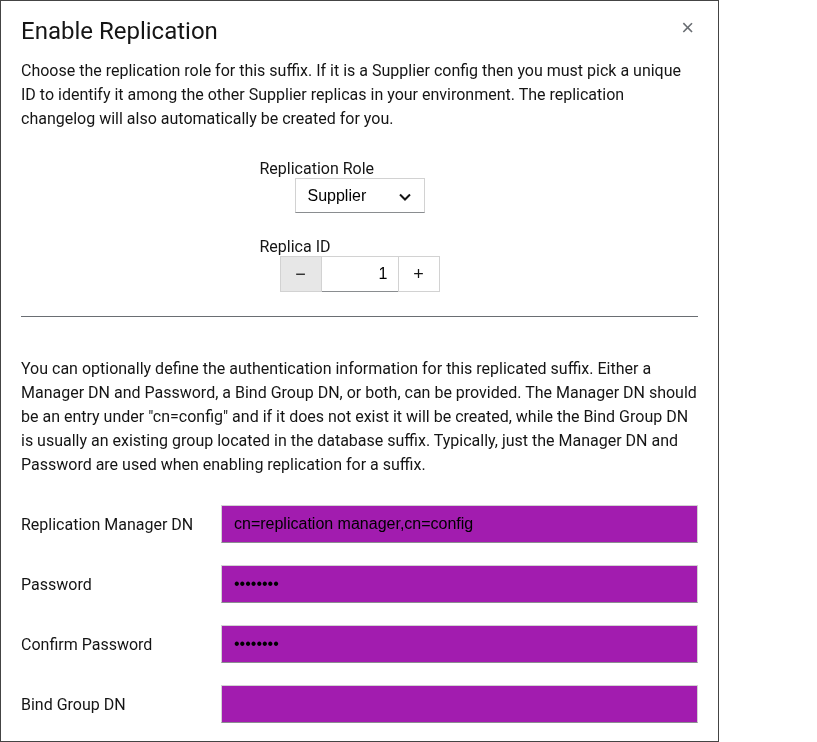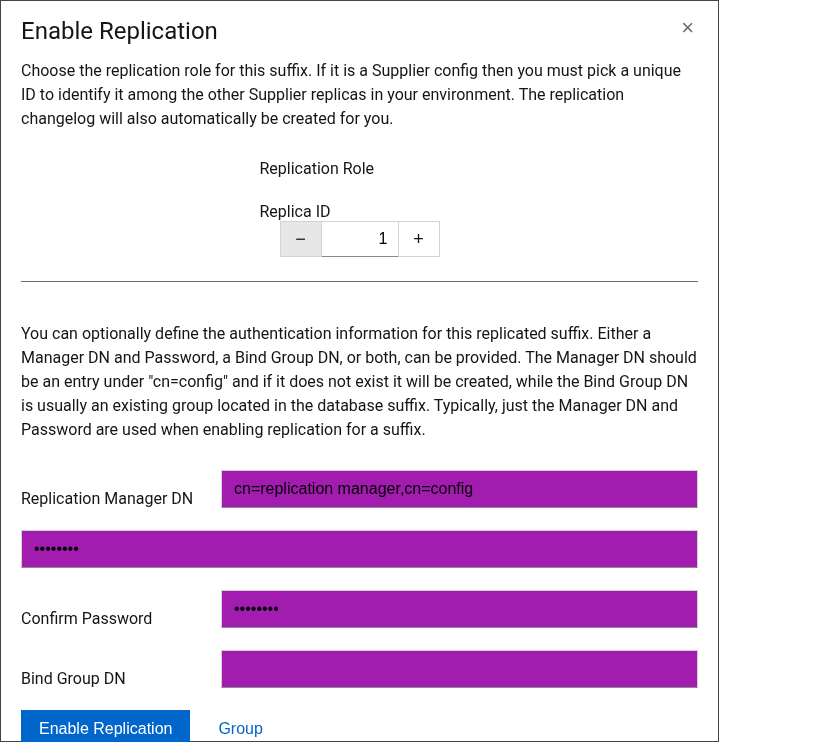--- a/index.html
+++ b/index.html
@@ -152,39 +152,49 @@
     .btn-link {
       background: none;
       border: none;
       color: #0066cc;
       font-size: 16px;
       cursor: pointer;
       padding: 10px 4px;
     }
     .input-row {
       display: flex;
-      align-items: flex-end;
+      align-items: center;
       margin-bottom: 22px;
     }
   </style>
 </head>
 <body>
 
 <div class="dialog">
   <div class="dialog-header">
     <h1 class="dialog-title">Enable Replication</h1>
     <button class="close-btn">
       <span>×</span>
     </button>
   </div>
 
   <p class="description">Choose the replication role for this suffix. If it is a Supplier config then you must pick a unique ID to identify it among the other Supplier replicas in your environment. The replication changelog will also automatically be created for you.</p>
 
   <div class="form-row">
     <label class="form-label">Replication Role</label>
+    <div class="select-wrapper">
+      <select class="select-field">
+        <option>Supplier</option>
+      </select>
+      <span class="select-caret">
+        <svg width="12" height="8" viewBox="0 0 12 8">
+            <path d="M1 1 L6 6 L11 1" stroke="#151515" stroke-width="2" fill="none"></path>
+          </svg>
+      </span>
+    </div>
   </div>
 
   <div class="form-row">
     <label class="form-label">Replica ID</label>
     <div class="stepper">
       <button class="stepper-btn minus">
         <span>−</span>
       </button>
       <input class="stepper-input" type="text" value="1" style="">
       <button class="stepper-btn plus">
@@ -196,20 +206,21 @@
   <hr class="divider">
 
   <p class="description2">You can optionally define the authentication information for this replicated suffix. Either a Manager DN and Password, a Bind Group DN, or both, can be provided. The Manager DN should be an entry under "cn=config" and if it does not exist it will be created, while the Bind Group DN is usually an existing group located in the database suffix. Typically, just the Manager DN and Password are used when enabling replication for a suffix.</p>
 
   <div class="input-row">
     <label class="form-label">Replication Manager DN</label>
     <input class="text-input" type="text" value="cn=replication manager,cn=config" style="">
   </div>
 
   <div class="input-row">
+    <label class="form-label">Password</label>
     <input class="text-input" type="text" value="••••••••" style="">
   </div>
 
   <div class="input-row">
     <label class="form-label">Confirm Password</label>
     <input class="text-input" type="text" value="••••••••" style="">
   </div>
 
   <div class="input-row">
     <label class="form-label">Bind Group DN</label>

